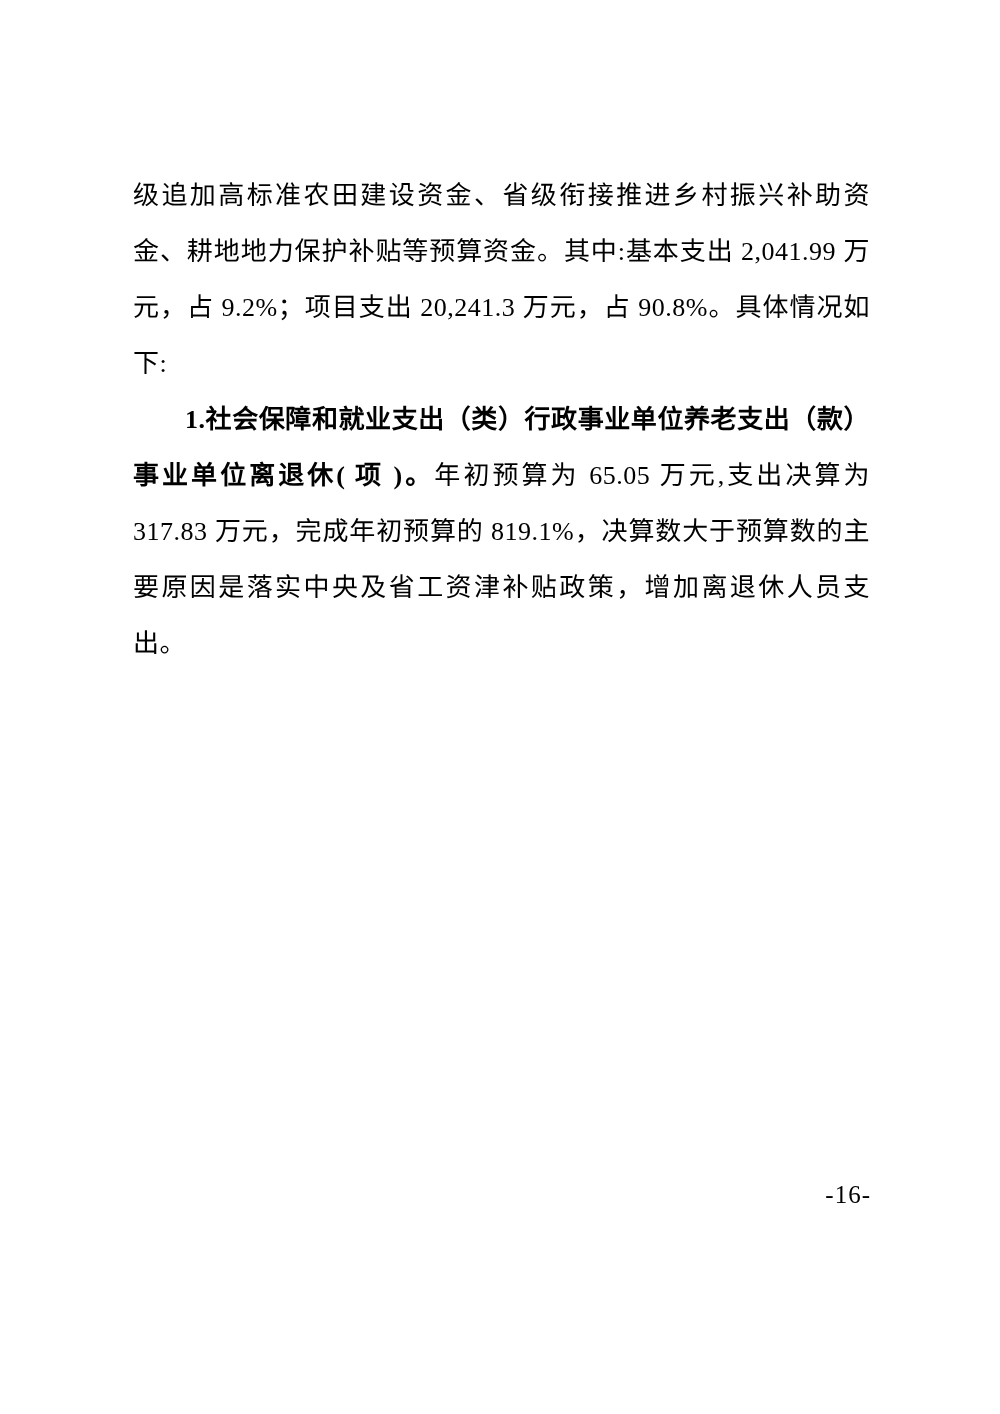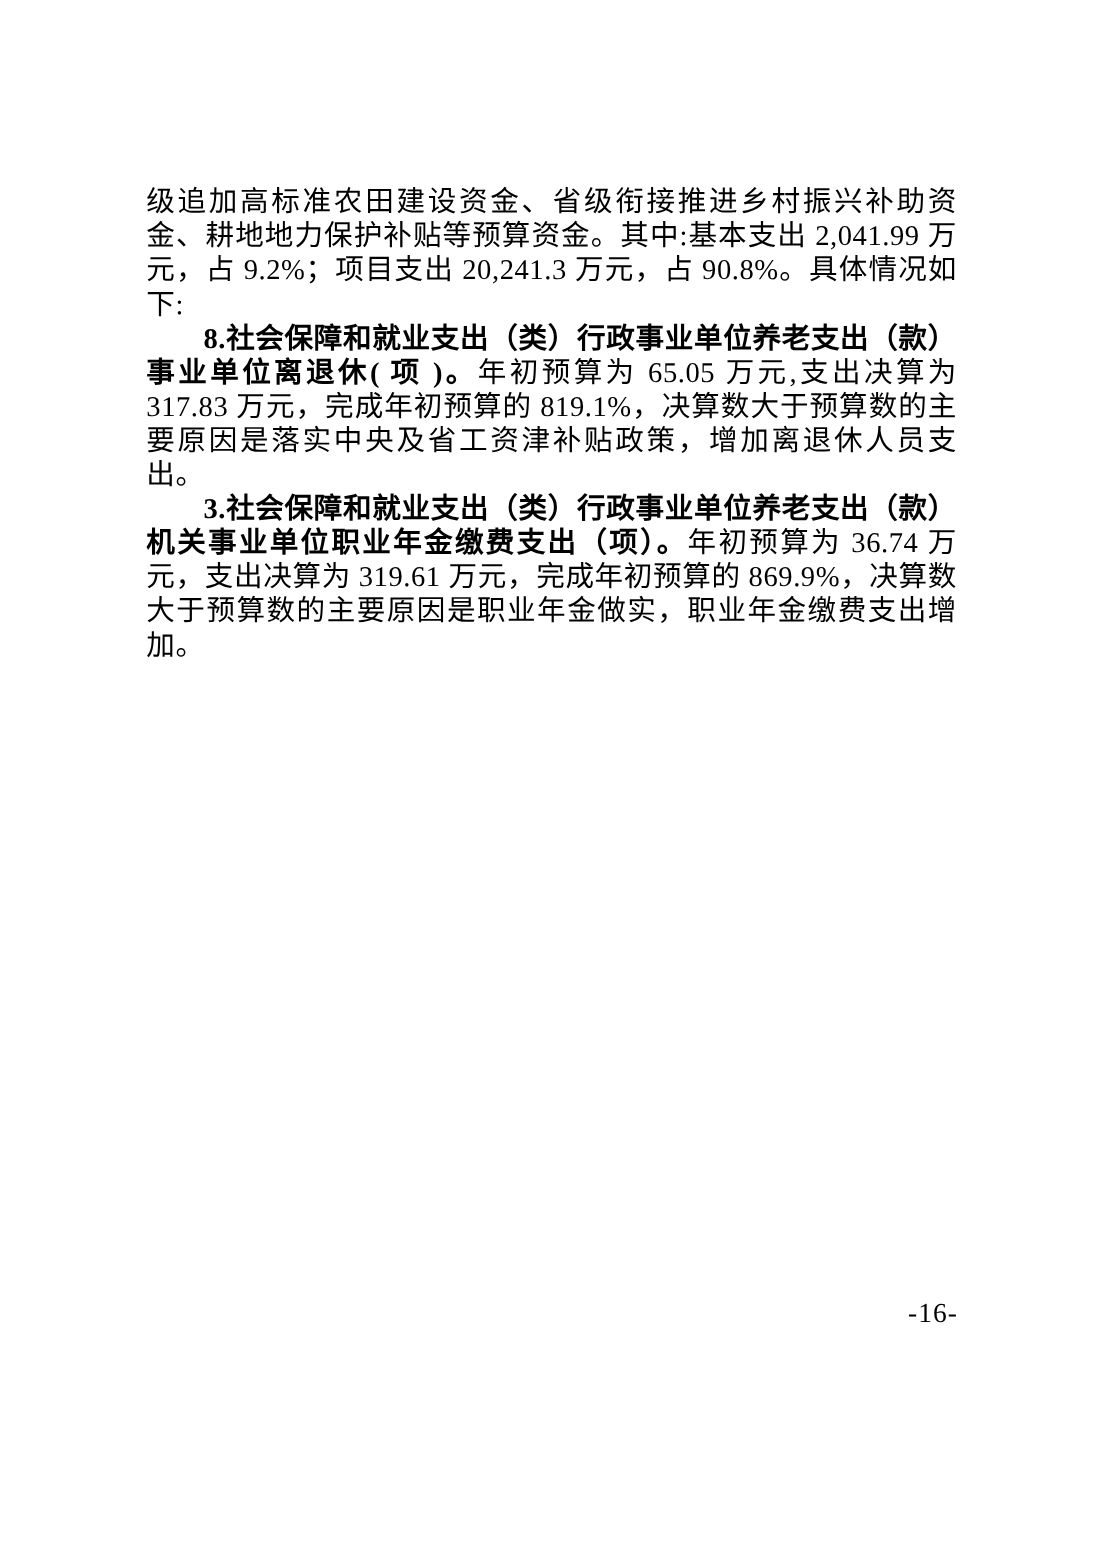--- a/index.html
+++ b/index.html
@@ -23,21 +23,21 @@
   .content {
     position: absolute;
     left: 133px;
     width: 737px;
     top: 168px;
   }
   p.para {
     margin: 0;
     padding: 0;
     font-size: 26px;
-    line-height: 31px;
+    line-height: 56px;
     text-align: justify;
     text-justify: inter-character;
     letter-spacing: 0.5px;
   }
   p.para.indent {
     text-indent: 2em;
   }
   p.para b {
     font-weight: 700;
   }
@@ -48,17 +48,16 @@
     font-size: 25px;
     letter-spacing: 1px;
   }
 </style>
 </head>
 <body style="background: rgb(255, 255, 255); color: rgb(0, 0, 0);">
 
 <div class="page">
   <div class="content" id="paragraphs">
       <p class="para"><span>级追加高标准农田建设资金、省级衔接推进乡村振兴补助资金、耕地地力保护补贴等预算资金。其中:基本支出 2,041.99 万元，占 9.2%；项目支出 20,241.3 万元，占 90.8%。具体情况如下:</span></p>
-      <p class="para indent"><b>8.社会保障和就业支出（类）行政事业单位养老支出（款）事业单位离退休( 项 )。</b><span>年初预算为 65.05 万元,支出决算为 317.83 万元，完成年初预算的 819.1%，决算数大于预算数的主要原因是落实中央及省工资津补贴政策，增加离退休人员支出。</span></p>
-      <p class="para indent"><b>3.社会保障和就业支出（类）行政事业单位养老支出（款）机关事业单位职业年金缴费支出（项）。</b><span>年初预算为 36.74 万元，支出决算为 319.61 万元，完成年初预算的 869.9%，决算数大于预算数的主要原因是职业年金做实，职业年金缴费支出增加。</span></p>
+      <p class="para indent"><b>1.社会保障和就业支出（类）行政事业单位养老支出（款）事业单位离退休( 项 )。</b><span>年初预算为 65.05 万元,支出决算为 317.83 万元，完成年初预算的 819.1%，决算数大于预算数的主要原因是落实中央及省工资津补贴政策，增加离退休人员支出。</span></p>
     </div>
   <div class="page-number">-16-</div>
 </div>
 
 </body></html>

